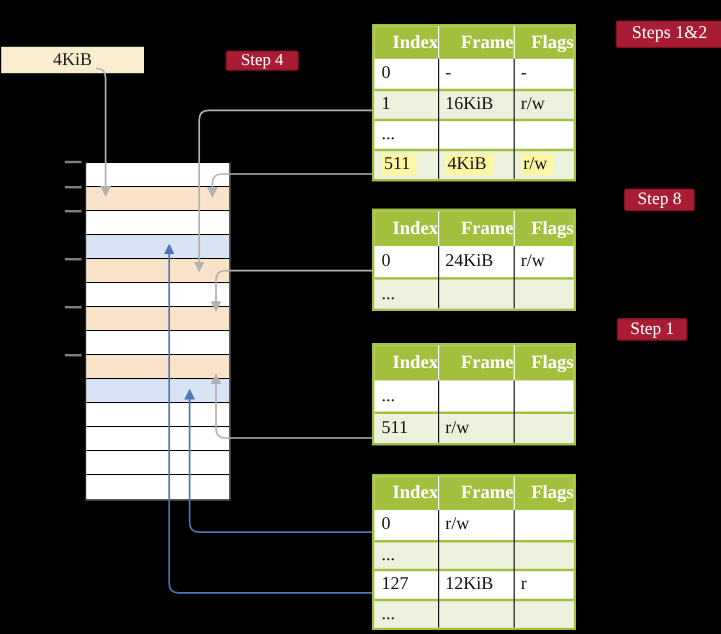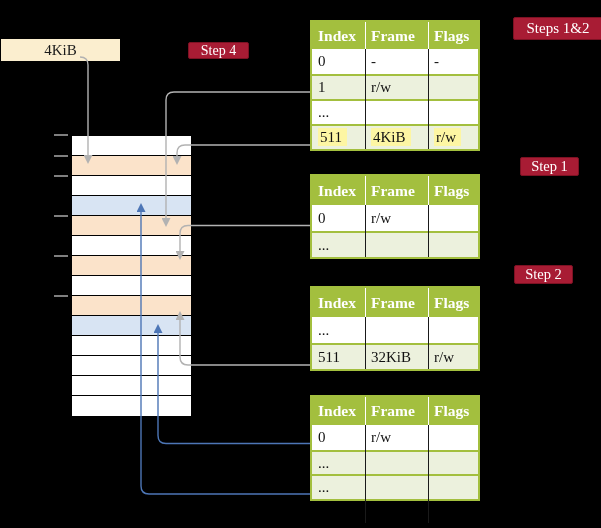--- a/index.html
+++ b/index.html
@@ -28,21 +28,21 @@
   .memrow.orange{background:var(--orange,#fbe3ca);}
   .memrow.blue{background:var(--mblue,#d8e4f3);}
 
   .tick{position:absolute;left:54px;width:14px;height:2px;background:#7f7f7f;}
 
   
   .ptable{
     position:absolute;width:170px;box-sizing:border-box;
     border:2px solid var(--green,#a3bf3e);background:#fff;
   }
-  .pt-header{position:relative;background:var(--green,#a3bf3e);display:flex;}
+  .pt-header{position:relative;background:var(--green,#a3bf3e);display:flex;text-align:right;}
   .pt-header .hcell{
     color:#fff;font-weight:bold;font-size:15.5px;box-sizing:border-box;
     padding-left:6px;overflow:hidden;white-space:nowrap;
   }
   .pt-body{position:relative;}
   .pt-row{display:flex;box-sizing:border-box;}
   .pt-row.sep{border-top:2px solid var(--green,#a3bf3e);}
   .pt-row.shaded{background:var(--lgreen,#ecf1dd);}
   .pt-row .cell{
     box-sizing:border-box;padding-left:6px;font-size:15px;color:#111;
@@ -84,22 +84,22 @@
       <div class="memrow orange"></div>
       <div class="memrow blue"></div>
       <div class="memrow white"></div>
       <div class="memrow white"></div>
       <div class="memrow white"></div>
       <div class="memrow white"></div>
     </div>
 
   <div class="badge" id="badge-step0">Step 4</div>
   <div class="badge" id="badge-steps12">Steps 1&amp;2</div>
-  <div class="badge" id="badge-step3">Step 1</div>
-  <div class="badge" id="badge-step4">Step 2</div>
+  <div class="badge" id="badge-step3">Step 8</div>
+  <div class="badge" id="badge-step4">Step 1</div>
 
   <svg class="overlay" id="overlay" width="601" height="528">
     <defs>
       <marker id="arrow-gray" markerUnits="userSpaceOnUse" markerWidth="9" markerHeight="9" refX="1" refY="4.5" orient="auto">
         <path d="M0,0 L9,4.5 L0,9 Z" fill="#b2b2b2"></path>
       </marker>
       <marker id="arrow-blue" markerUnits="userSpaceOnUse" markerWidth="9" markerHeight="9" refX="1" refY="4.5" orient="auto">
         <path d="M0,0 L9,4.5 L0,9 Z" fill="#4d76b6"></path>
       </marker>
     </defs>
@@ -126,20 +126,21 @@
         <div class="hline" style="left: 115.5px; height: 27px;"></div>
       </div>
       <div class="pt-body">
         <div class="pt-row" style="height: 25px;">
           <div class="cell" style="width: 53px; line-height: 25px;"><span>0</span></div>
           <div class="cell" style="width: 63px; line-height: 25px;"><span>-</span></div>
           <div class="cell" style="width: 50px; line-height: 25px;"><span>-</span></div>
         </div>
         <div class="pt-row sep shaded" style="height: 25px;">
           <div class="cell" style="width: 53px; line-height: 23px;"><span>1</span></div>
+          <div class="cell" style="width: 63px; line-height: 23px;"><span>16KiB</span></div>
           <div class="cell" style="width: 50px; line-height: 23px;"><span>r/w</span></div>
         </div>
         <div class="pt-row sep" style="height: 25px;">
           <div class="cell" style="width: 53px; line-height: 23px;"><span>...</span></div>
           <div class="cell" style="width: 63px; line-height: 23px;"></div>
           <div class="cell" style="width: 50px; line-height: 23px;"></div>
         </div>
         <div class="pt-row sep shaded" style="height: 25px;">
           <div class="cell" style="width: 53px; line-height: 23px;"><span class="hl">511</span></div>
           <div class="cell" style="width: 63px; line-height: 23px;"><span class="hl">4KiB</span></div>
@@ -153,20 +154,21 @@
       <div class="pt-header" style="height: 29px;">
         <div class="hcell" style="width: 53px; line-height: 29px;">Index</div>
         <div class="hcell" style="width: 63px; line-height: 29px;">Frame</div>
         <div class="hcell" style="width: 50px; line-height: 29px;">Flags</div>
         <div class="hline" style="left: 52.5px; height: 29px;"></div>
         <div class="hline" style="left: 115.5px; height: 29px;"></div>
       </div>
       <div class="pt-body">
         <div class="pt-row" style="height: 26px;">
           <div class="cell" style="width: 53px; line-height: 26px;"><span>0</span></div>
+          <div class="cell" style="width: 63px; line-height: 26px;"><span>24KiB</span></div>
           <div class="cell" style="width: 50px; line-height: 26px;"><span>r/w</span></div>
         </div>
         <div class="pt-row sep shaded" style="height: 26px;">
           <div class="cell" style="width: 53px; line-height: 24px;"><span>...</span></div>
           <div class="cell" style="width: 63px; line-height: 24px;"></div>
           <div class="cell" style="width: 50px; line-height: 24px;"></div>
         </div>
         <div class="vline" style="left: 53px; height: 52px;"></div>
         <div class="vline" style="left: 116px; height: 52px;"></div>
       </div>
@@ -180,21 +182,20 @@
         <div class="hline" style="left: 115.5px; height: 29px;"></div>
       </div>
       <div class="pt-body">
         <div class="pt-row" style="height: 26px;">
           <div class="cell" style="width: 53px; line-height: 26px;"><span>...</span></div>
           <div class="cell" style="width: 63px; line-height: 26px;"></div>
           <div class="cell" style="width: 50px; line-height: 26px;"></div>
         </div>
         <div class="pt-row sep shaded" style="height: 26px;">
           <div class="cell" style="width: 53px; line-height: 24px;"><span>511</span></div>
-          <div class="cell" style="width: 63px; line-height: 24px;"><span>32KiB</span></div>
           <div class="cell" style="width: 50px; line-height: 24px;"><span>r/w</span></div>
         </div>
         <div class="vline" style="left: 53px; height: 52px;"></div>
         <div class="vline" style="left: 116px; height: 52px;"></div>
       </div>
     </div>
     <div class="ptable" id="page-table-final" style="left: 310px; top: 395px; width: 170px;">
       <div class="pt-header" style="height: 28px;">
         <div class="hcell" style="width: 53px; line-height: 28px;">Index</div>
         <div class="hcell" style="width: 63px; line-height: 28px;">Frame</div>
@@ -205,20 +206,25 @@
       <div class="pt-body">
         <div class="pt-row" style="height: 24.5px;">
           <div class="cell" style="width: 53px; line-height: 24.5px;"><span>0</span></div>
           <div class="cell" style="width: 50px; line-height: 24.5px;"><span>r/w</span></div>
         </div>
         <div class="pt-row sep shaded" style="height: 24.5px;">
           <div class="cell" style="width: 53px; line-height: 22.5px;"><span>...</span></div>
           <div class="cell" style="width: 63px; line-height: 22.5px;"></div>
           <div class="cell" style="width: 50px; line-height: 22.5px;"></div>
         </div>
+        <div class="pt-row sep" style="height: 24.5px;">
+          <div class="cell" style="width: 53px; line-height: 22.5px;"><span>127</span></div>
+          <div class="cell" style="width: 63px; line-height: 22.5px;"><span>12KiB</span></div>
+          <div class="cell" style="width: 50px; line-height: 22.5px;"><span>r</span></div>
+        </div>
         <div class="pt-row sep shaded" style="height: 24.5px;">
           <div class="cell" style="width: 53px; line-height: 22.5px;"><span>...</span></div>
           <div class="cell" style="width: 63px; line-height: 22.5px;"></div>
           <div class="cell" style="width: 50px; line-height: 22.5px;"></div>
         </div>
         <div class="vline" style="left: 53px; height: 98px;"></div>
         <div class="vline" style="left: 116px; height: 98px;"></div>
       </div>
     </div>
   </div>

